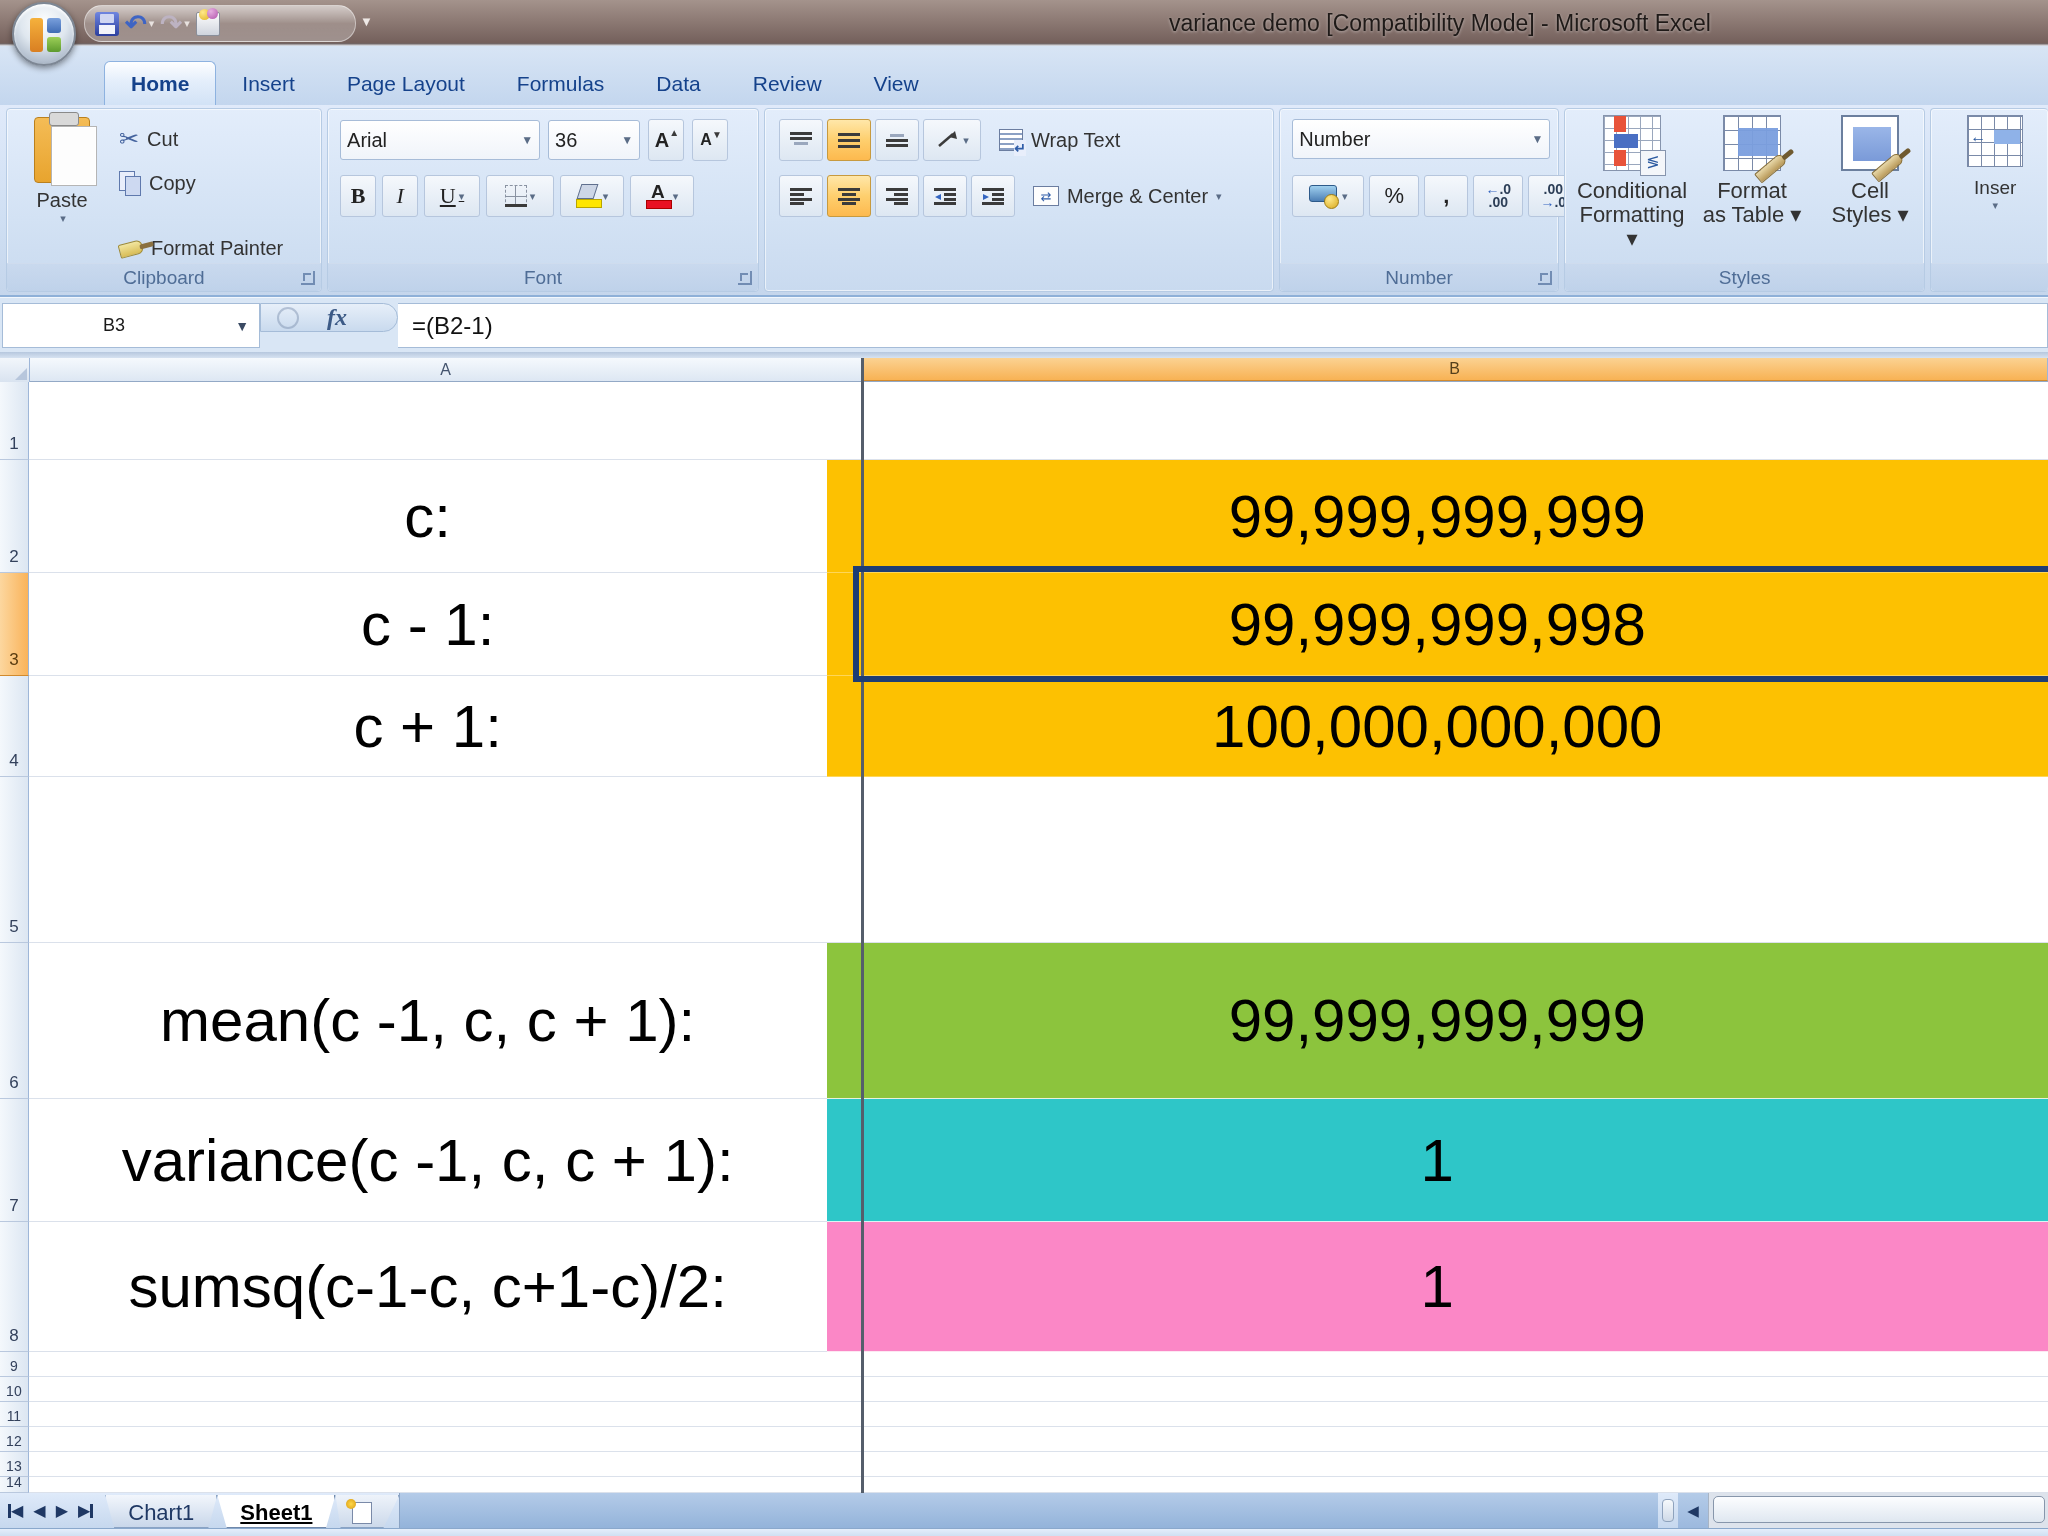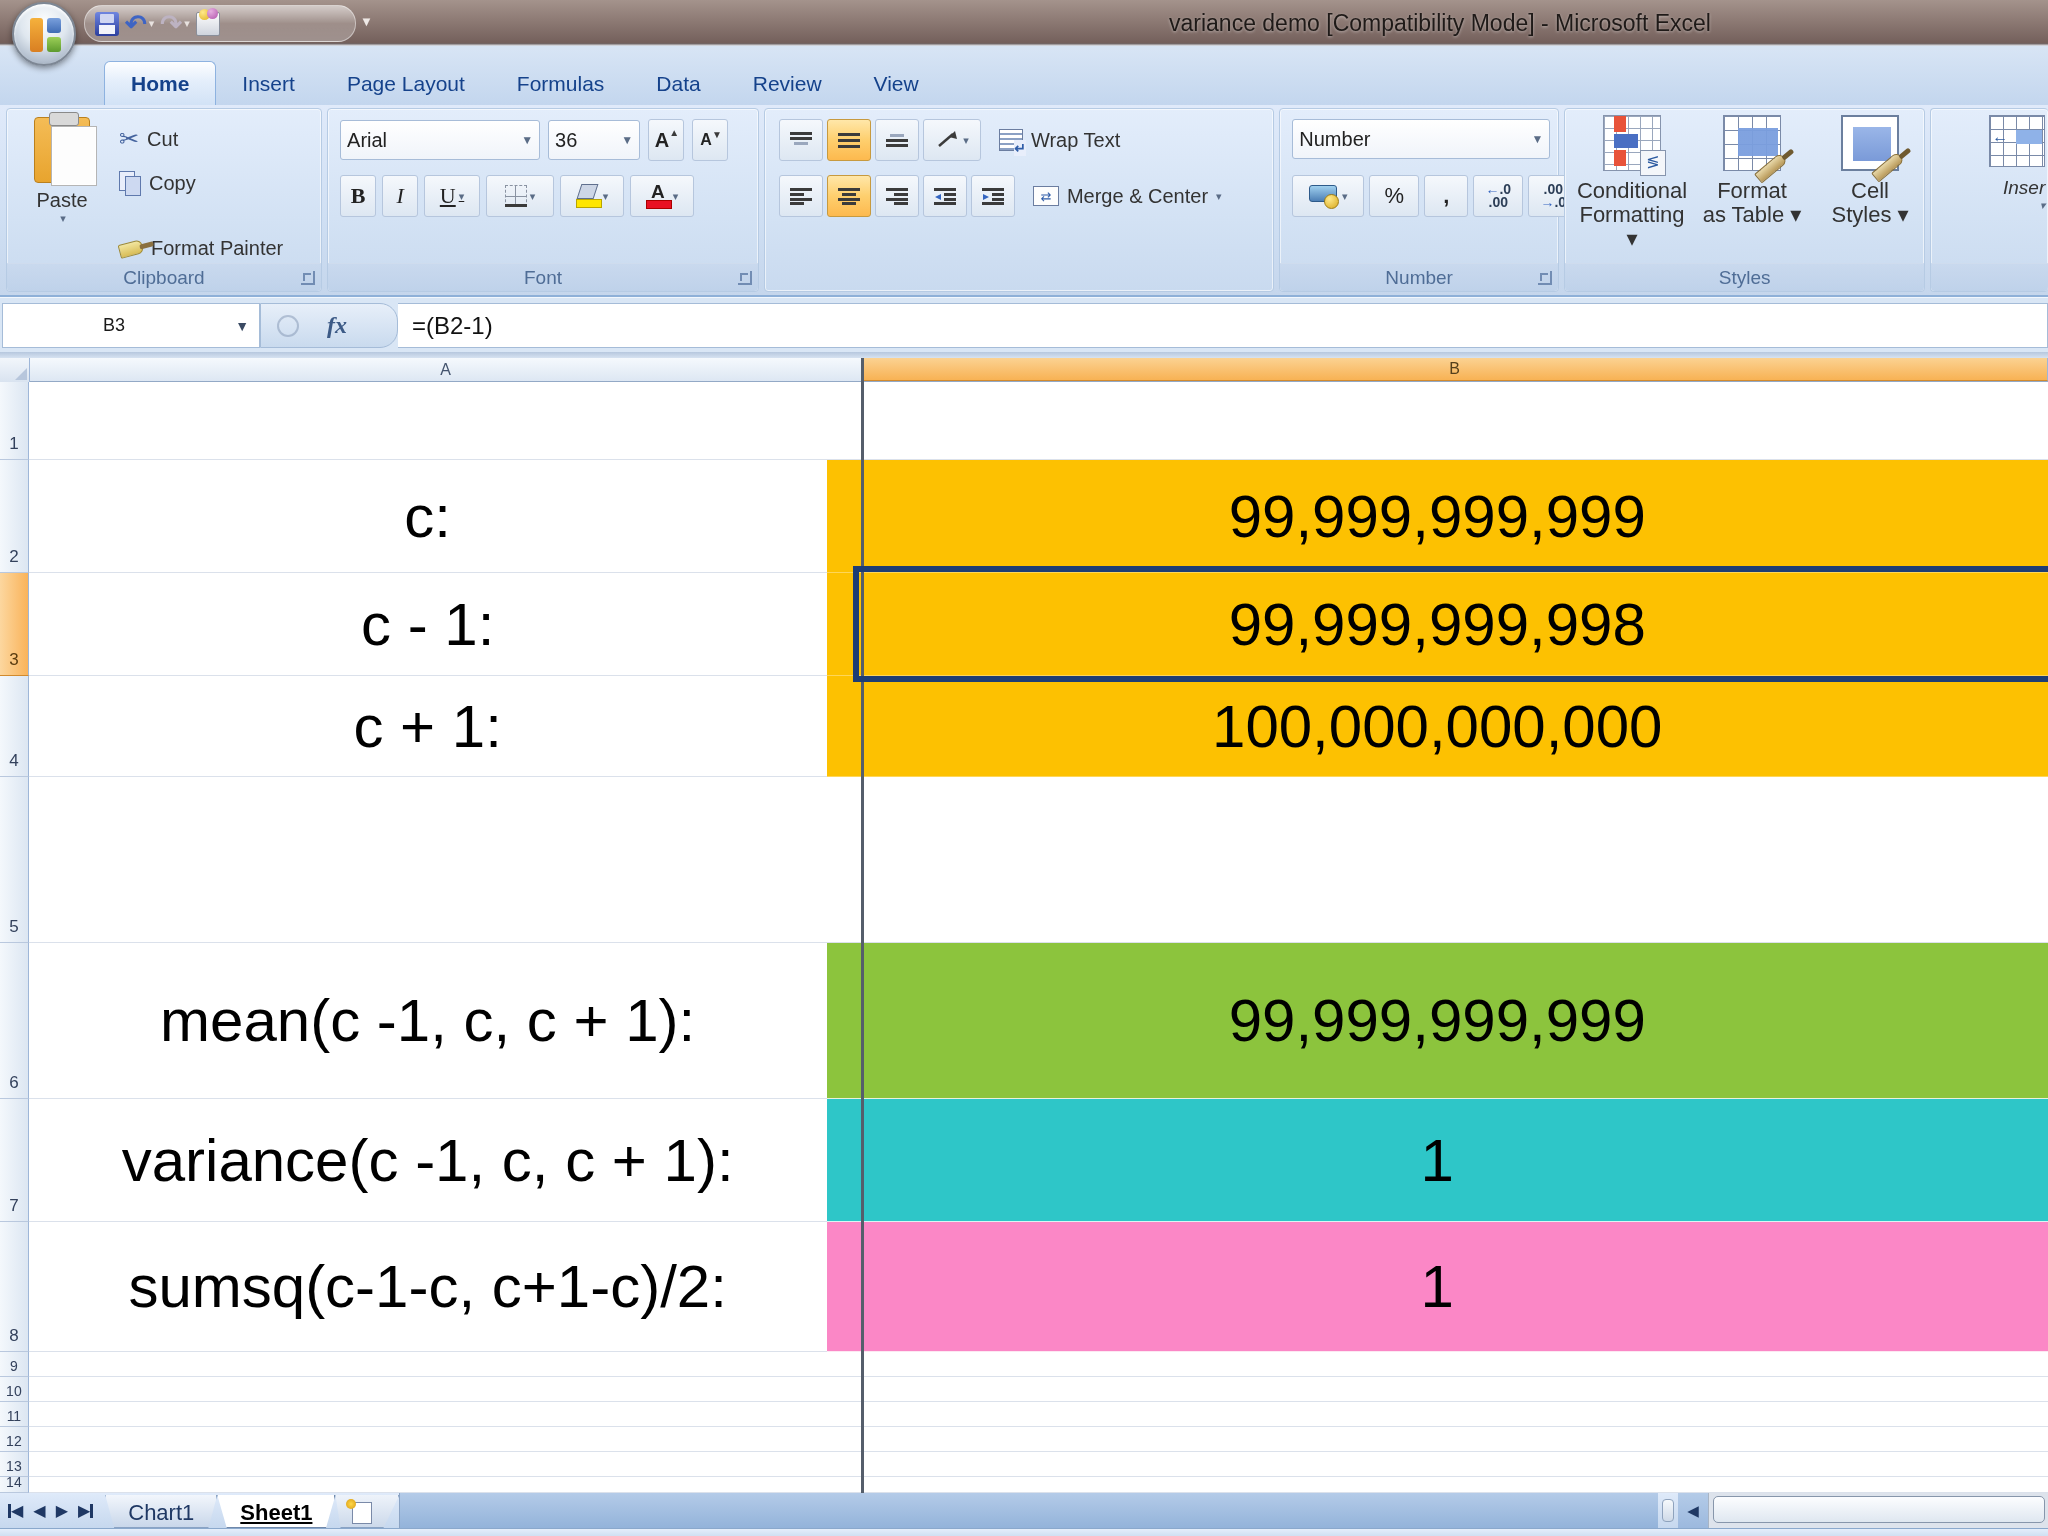--- a/index.html
+++ b/index.html
@@ -125,34 +125,34 @@
   .icon-fat { background:
       linear-gradient(rgba(122,158,222,.95),rgba(122,158,222,.95)) 14px 12px/40px 28px no-repeat,
       repeating-linear-gradient(90deg,#7a8aa8 0 1px,transparent 1px 14px),
       repeating-linear-gradient(#7a8aa8 0 1px,transparent 1px 14px),#fff;
       border:1px solid #7a8aa8; }
   .icon-cs { background:linear-gradient(#9ab6e8,#7a9ad8) 10px 10px/38px 34px no-repeat,#fff; border:2px solid #6b7f9e; }
   .brushov{position:absolute;right:-8px;bottom:-4px;width:34px;height:12px;background:linear-gradient(#e8d8a8,#b89858);border:1px solid #8a7038;border-radius:2px 8px 8px 2px;transform:rotate(-40deg);}
   .brushov::after{content:"";position:absolute;right:-12px;top:3px;width:13px;height:5px;background:#6f5a30;border-radius:2px;}
 
   .g-insert { width:120px; border-right:none; }
-  .insbig { position:absolute; left:14px; top:6px; width:100px; display:flex; flex-direction:column; align-items:flex-end; font-size:19px; color:#333;font-style:italic; }
+  .insbig { position:absolute; left:14px; top:6px; width:100px; display:flex; flex-direction:column; align-items:center; font-size:19px; color:#333; }
   .icon-insert { width:56px; height:52px; margin-bottom:10px; background:
       linear-gradient(#8fb2e8,#8fb2e8) 26px 14px/26px 14px no-repeat,
       repeating-linear-gradient(90deg,#7a8aa8 0 1px,transparent 1px 13px),
       repeating-linear-gradient(#7a8aa8 0 1px,transparent 1px 13px),#fff;
       border:1px solid #7a8aa8; position:relative; }
   .icon-insert::after{content:"←";position:absolute;left:2px;top:12px;color:#2c5aa0;font-weight:bold;font-size:16px;}
 
   
   .fbar { position:absolute; left:0; top:297px; width:2048px; height:55px; background:#d9e6f5; border-top:1px solid #f2f7fd; }
   .namebox { position:absolute; left:2px; top:5px; width:258px; height:45px; background:#fff; border:1px solid #a5bcd8; display:flex; align-items:center; }
   .namebox .nb-text { margin-left:100px; font-size:18px; color:#1a1a1a; flex:1; }
   .namebox .dd { margin-right:10px; font-size:14px; color:#3a4a63; }
-  .fx-pill { position:absolute; left:260px; top:5px; width:138px; height:45px; background:linear-gradient(#e7eff9,#c9daee); border:1px solid #a5bcd8; border-radius:0 18px 18px 0; display:flex; align-items:center; }
+  .fx-pill { position:absolute; left:260px; top:5px; width:138px; height:29px; background:linear-gradient(#e7eff9,#c9daee); border:1px solid #a5bcd8; border-radius:0 18px 18px 0; display:flex; align-items:center; }
   .fx-pill .ghost { width:22px; height:22px; border-radius:50%; border:2px solid rgba(120,140,170,.45); margin-left:16px; }
   .fx-pill .fx { margin-left:28px; font-size:24px; font-style:italic; font-weight:bold; color:#3c5a86; font-family:"Liberation Serif",serif; }
   .finput { position:absolute; left:398px; top:5px; width:1650px; height:45px; background:#fff; border:1px solid #a5bcd8; border-left:none; display:flex; align-items:center; font-size:24px; color:#111; padding-left:14px; }
   .fbar-underline { position:absolute; left:0; top:352px; width:2048px; height:6px; background:linear-gradient(#b6c7de,#d6e2f1); }
 
   
   .sheet { position:absolute; left:0; top:358px; width:2048px; height:1135px; background:#fff; overflow:hidden; }
   .colheads { position:relative; width:100%; height:24px; border-bottom:1px solid #93a9c6; display:flex; }
   .corner { width:30px; height:24px; background:linear-gradient(#f2f6fb,#d9e3f0); border-right:1px solid #9eb6d8; position:relative; }
   .corner::after{content:"";position:absolute;right:2px;bottom:2px;border-left:12px solid transparent;border-bottom:12px solid #b7c6dc;}

